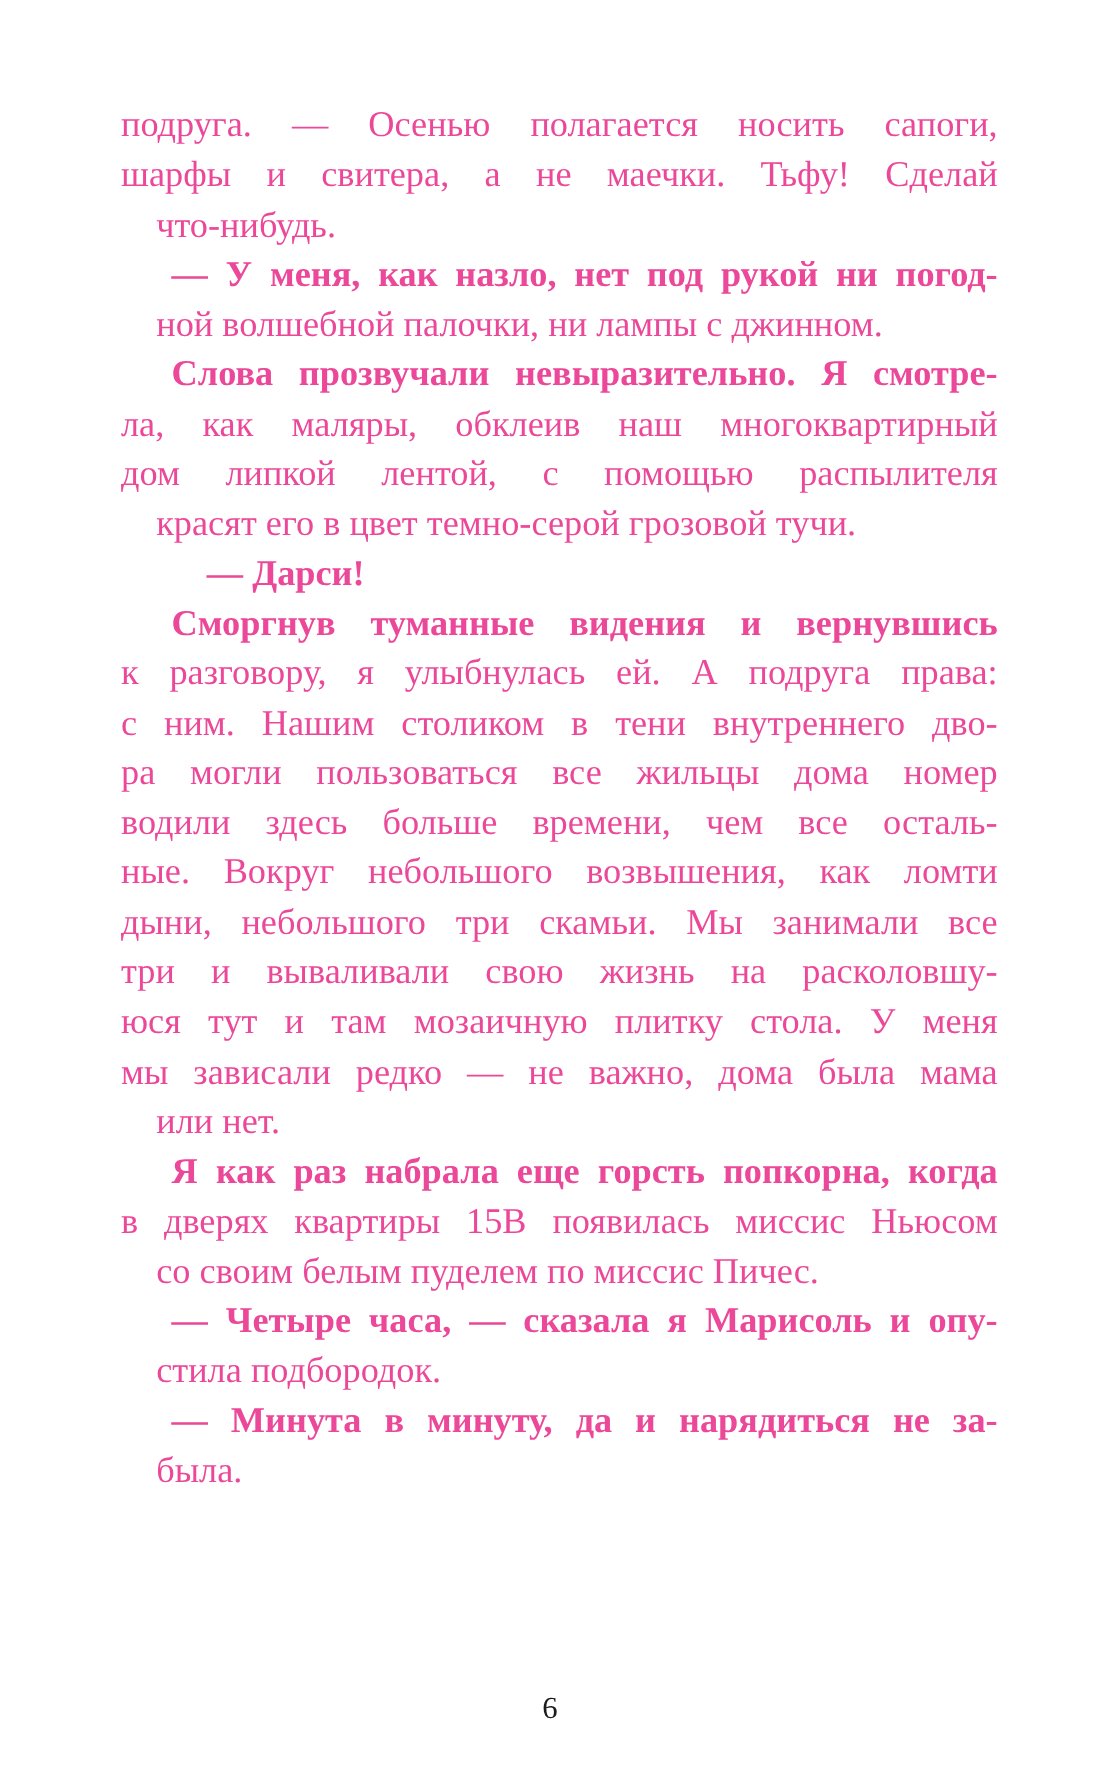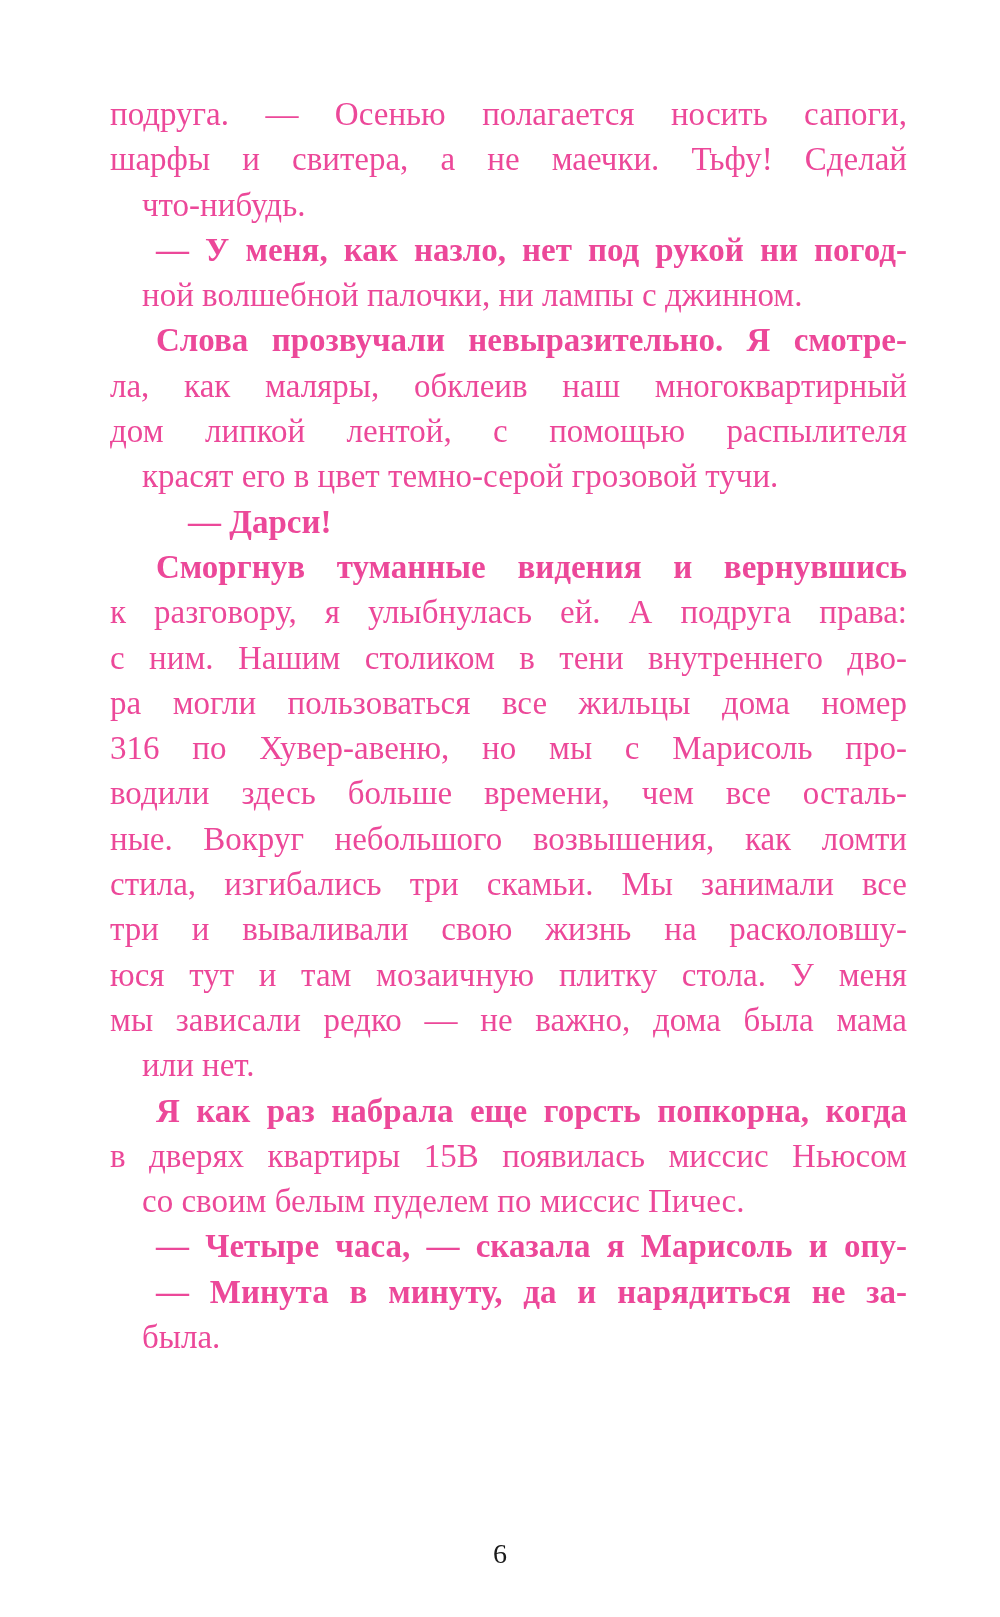--- a/index.html
+++ b/index.html
@@ -28,28 +28,28 @@
     <span class="line last">ной волшебной палочки, ни лампы с джинном.</span>
     <span class="line indent">Слова прозвучали невыразительно. Я смотре-</span>
     <span class="line">ла, как маляры, обклеив наш многоквартирный</span>
     <span class="line">дом липкой лентой, с помощью распылителя</span>
     <span class="line last">красят его в цвет темно-серой грозовой тучи.</span>
     <span class="line indent last">— Дарси!</span>
     <span class="line indent">Сморгнув туманные видения и вернувшись</span>
     <span class="line">к разговору, я улыбнулась ей. А подруга права:</span>
     <span class="line">с ним. Нашим столиком в тени внутреннего дво-</span>
     <span class="line">ра могли пользоваться все жильцы дома номер</span>
-    <span class="line">316 по Хувер-авеню, но мы с Марисоль про-</span>
     <span class="line">водили здесь больше времени, чем все осталь-</span>
     <span class="line">ные. Вокруг небольшого возвышения, как ломти</span>
-    <span class="line">стила, изгибались три скамьи. Мы занимали все</span>
+    <span class="line">дыни, небольшого три скамьи. Мы занимали все</span>
     <span class="line">три и вываливали свою жизнь на расколовшу-</span>
     <span class="line">юся тут и там мозаичную плитку стола. У меня</span>
     <span class="line">мы зависали редко — не важно, дома была мама</span>
     <span class="line last">или нет.</span>
     <span class="line indent">Я как раз набрала еще горсть попкорна, когда</span>
     <span class="line">в дверях квартиры 15В появилась миссис Ньюсом</span>
     <span class="line last">со своим белым пуделем по миссис Пичес.</span>
     <span class="line indent">— Четыре часа, — сказала я Марисоль и опу-</span>
+    <span class="line last">стила подбородок.</span>
     <span class="line indent">— Минута в минуту, да и нарядиться не за-</span>
     <span class="line last">была.</span>
   </div>
 <div class="page-number">6</div>
 
 </body></html>

